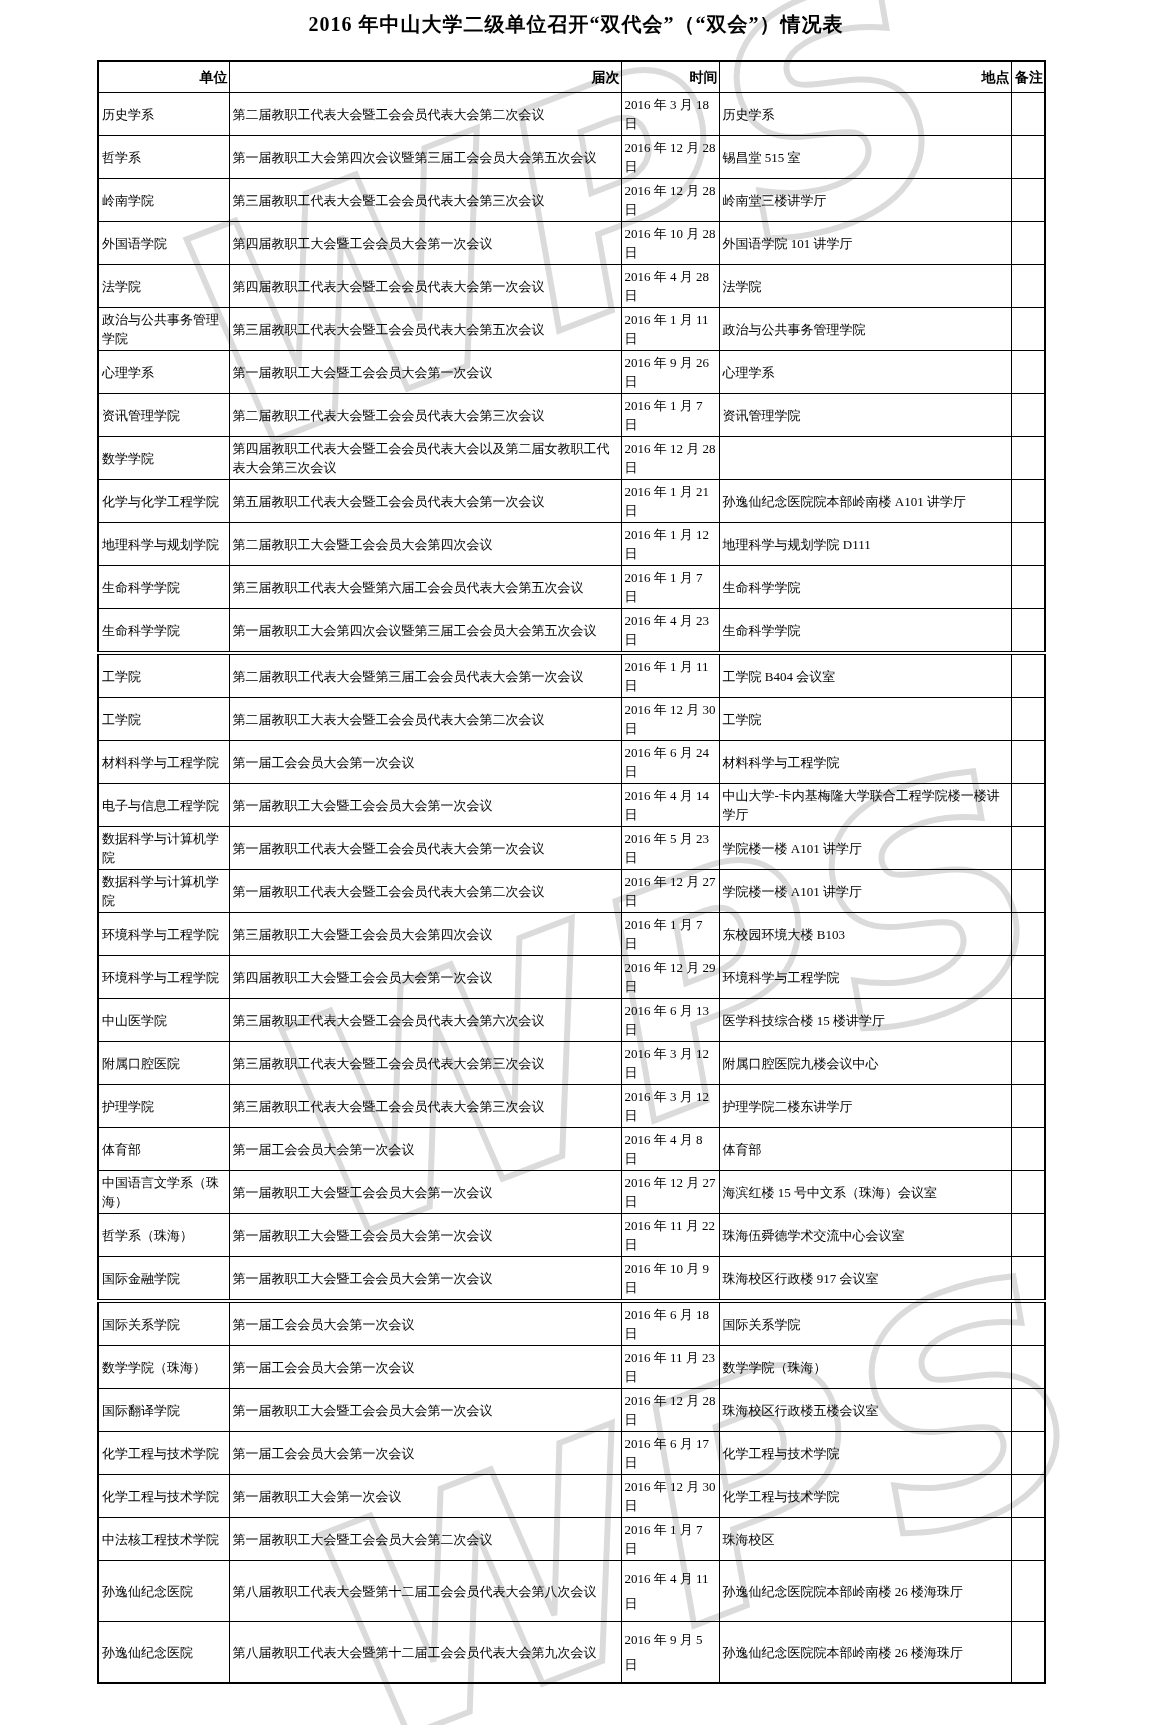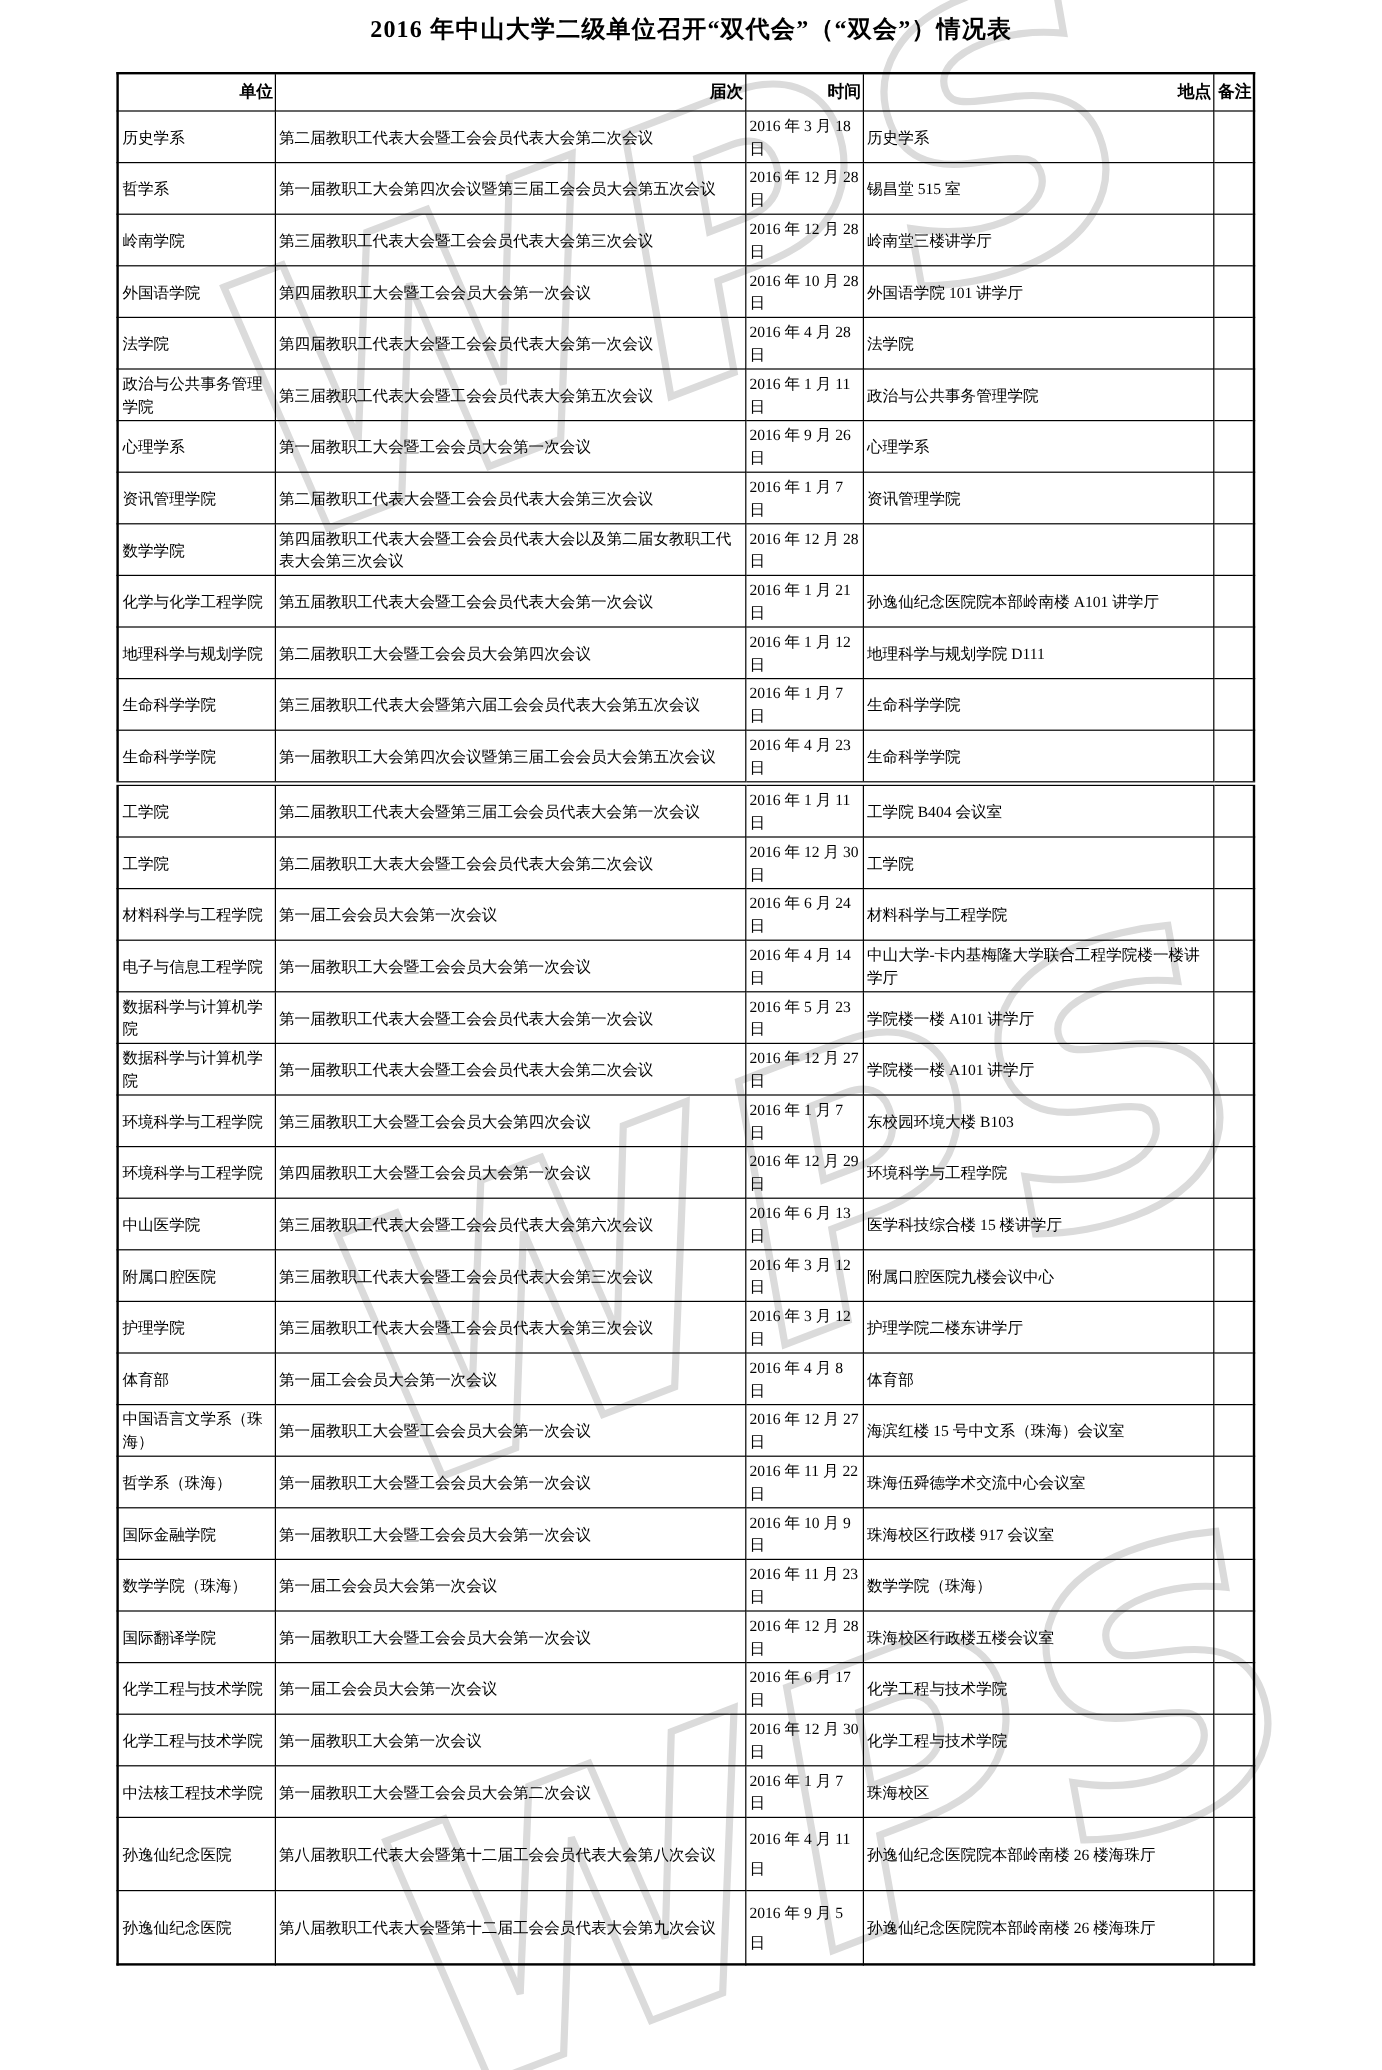--- a/index.html
+++ b/index.html
@@ -256,20 +256,27 @@
     <td class="c-loc">珠海伍舜德学术交流中心会议室</td>
     <td class="c-note"></td>
   </tr>
         <tr>
     <td class="c-unit">国际金融学院</td>
     <td class="c-session">第一届教职工大会暨工会会员大会第一次会议</td>
     <td class="c-time">2016 年 10 月 9 日</td>
     <td class="c-loc">珠海校区行政楼 917 会议室</td>
     <td class="c-note"></td>
   </tr>
+        <tr class="sep">
+    <td class="c-unit">国际关系学院</td>
+    <td class="c-session">第一届工会会员大会第一次会议</td>
+    <td class="c-time">2016 年 6 月 18 日</td>
+    <td class="c-loc">国际关系学院</td>
+    <td class="c-note"></td>
+  </tr>
         <tr>
     <td class="c-unit">数学学院（珠海）</td>
     <td class="c-session">第一届工会会员大会第一次会议</td>
     <td class="c-time">2016 年 11 月 23 日</td>
     <td class="c-loc">数学学院（珠海）</td>
     <td class="c-note"></td>
   </tr>
         <tr>
     <td class="c-unit">国际翻译学院</td>
     <td class="c-session">第一届教职工大会暨工会会员大会第一次会议</td>

